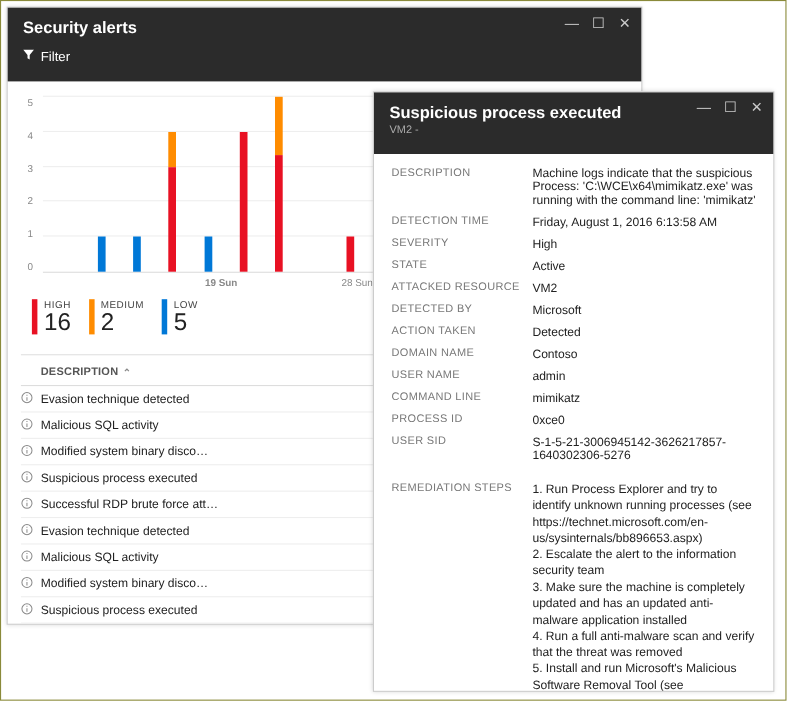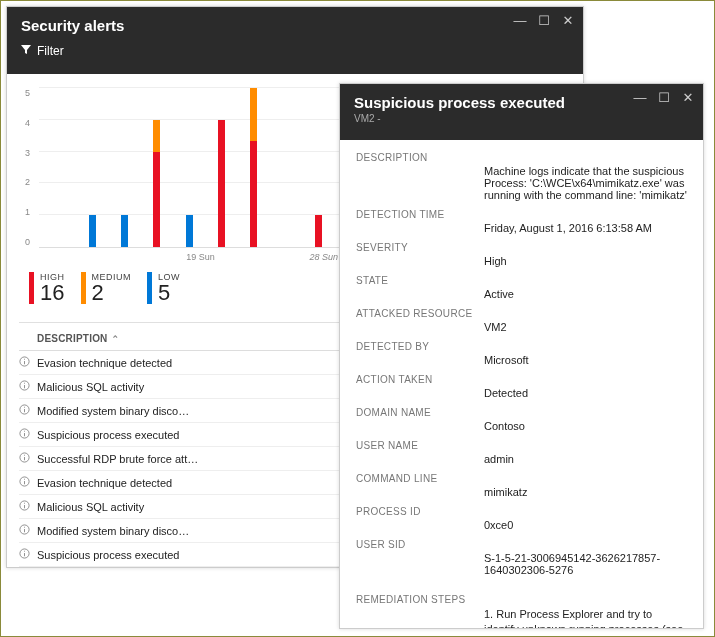--- a/index.html
+++ b/index.html
@@ -65,22 +65,22 @@
     position: absolute; left: 0; right: 0; bottom: 0; top: 0;
     display: flex; align-items: flex-end; gap: 6px;
     padding: 0 8px;
   }
   .bar-slot { flex: 1; display: flex; flex-direction: column; justify-content: flex-end; align-items: center; height: 100%; }
   .seg { width: 7px; }
   .high { background: #e81123; }
   .med  { background: #ff8c00; }
   .low  { background: #0078d7; }
   .xaxis { display: flex; margin-left: 14px; padding-top: 4px; font-size: 9px; color: #888; }
-  .xaxis span:first-child { margin-left: 28%; }
-  .xaxis span:last-child { margin-left: 18%; font-style: italic; }
+  .xaxis span:first-child { margin-left: 28%; font-weight: bold; }
+  .xaxis span:last-child { margin-left: 18%; }
 
   .severity-row { display: flex; gap: 16px; padding: 10px 22px 18px 22px; }
   .sev-stat { display: flex; align-items: stretch; gap: 6px; }
   .sev-bar { width: 5px; }
   .sev-text { display: flex; flex-direction: column; }
   .sev-label { font-size: 9px; color: #444; letter-spacing: .5px; }
   .sev-num { font-size: 22px; color: #222; line-height: 1; }
 
   .sep { border-top: 1px solid #e0e0e0; margin: 0 12px 4px 12px; }
 
@@ -107,21 +107,21 @@
   .info-icon svg { width: 11px; height: 11px; stroke: #888; fill: none; }
 
   
   .blade-detail {
     left: 338px; top: 82px; width: 365px; height: 546px;
     font-size: 11px;
   }
   .detail-body { padding: 12px 16px; overflow: hidden; color: #333; }
   .kv { display: grid; grid-template-columns: 118px 1fr; column-gap: 10px; margin-bottom: 8px; }
   .kv .k { font-size: 10px; color: #777; letter-spacing: .3px; text-transform: uppercase; }
-  .kv .v { font-size: 11px; color: #222; word-break: break-word; margin-top: 13px; }
+  .kv .v { font-size: 11px; color: #222; word-break: break-word; }
   .remediation .v { line-height: 1.35; }
 </style>
 </head>
 <body>
 
 <div class="blade blade-alerts">
   <div class="blade-header">
     <div class="blade-actions">
       <span>—</span>
       <span>☐</span>

